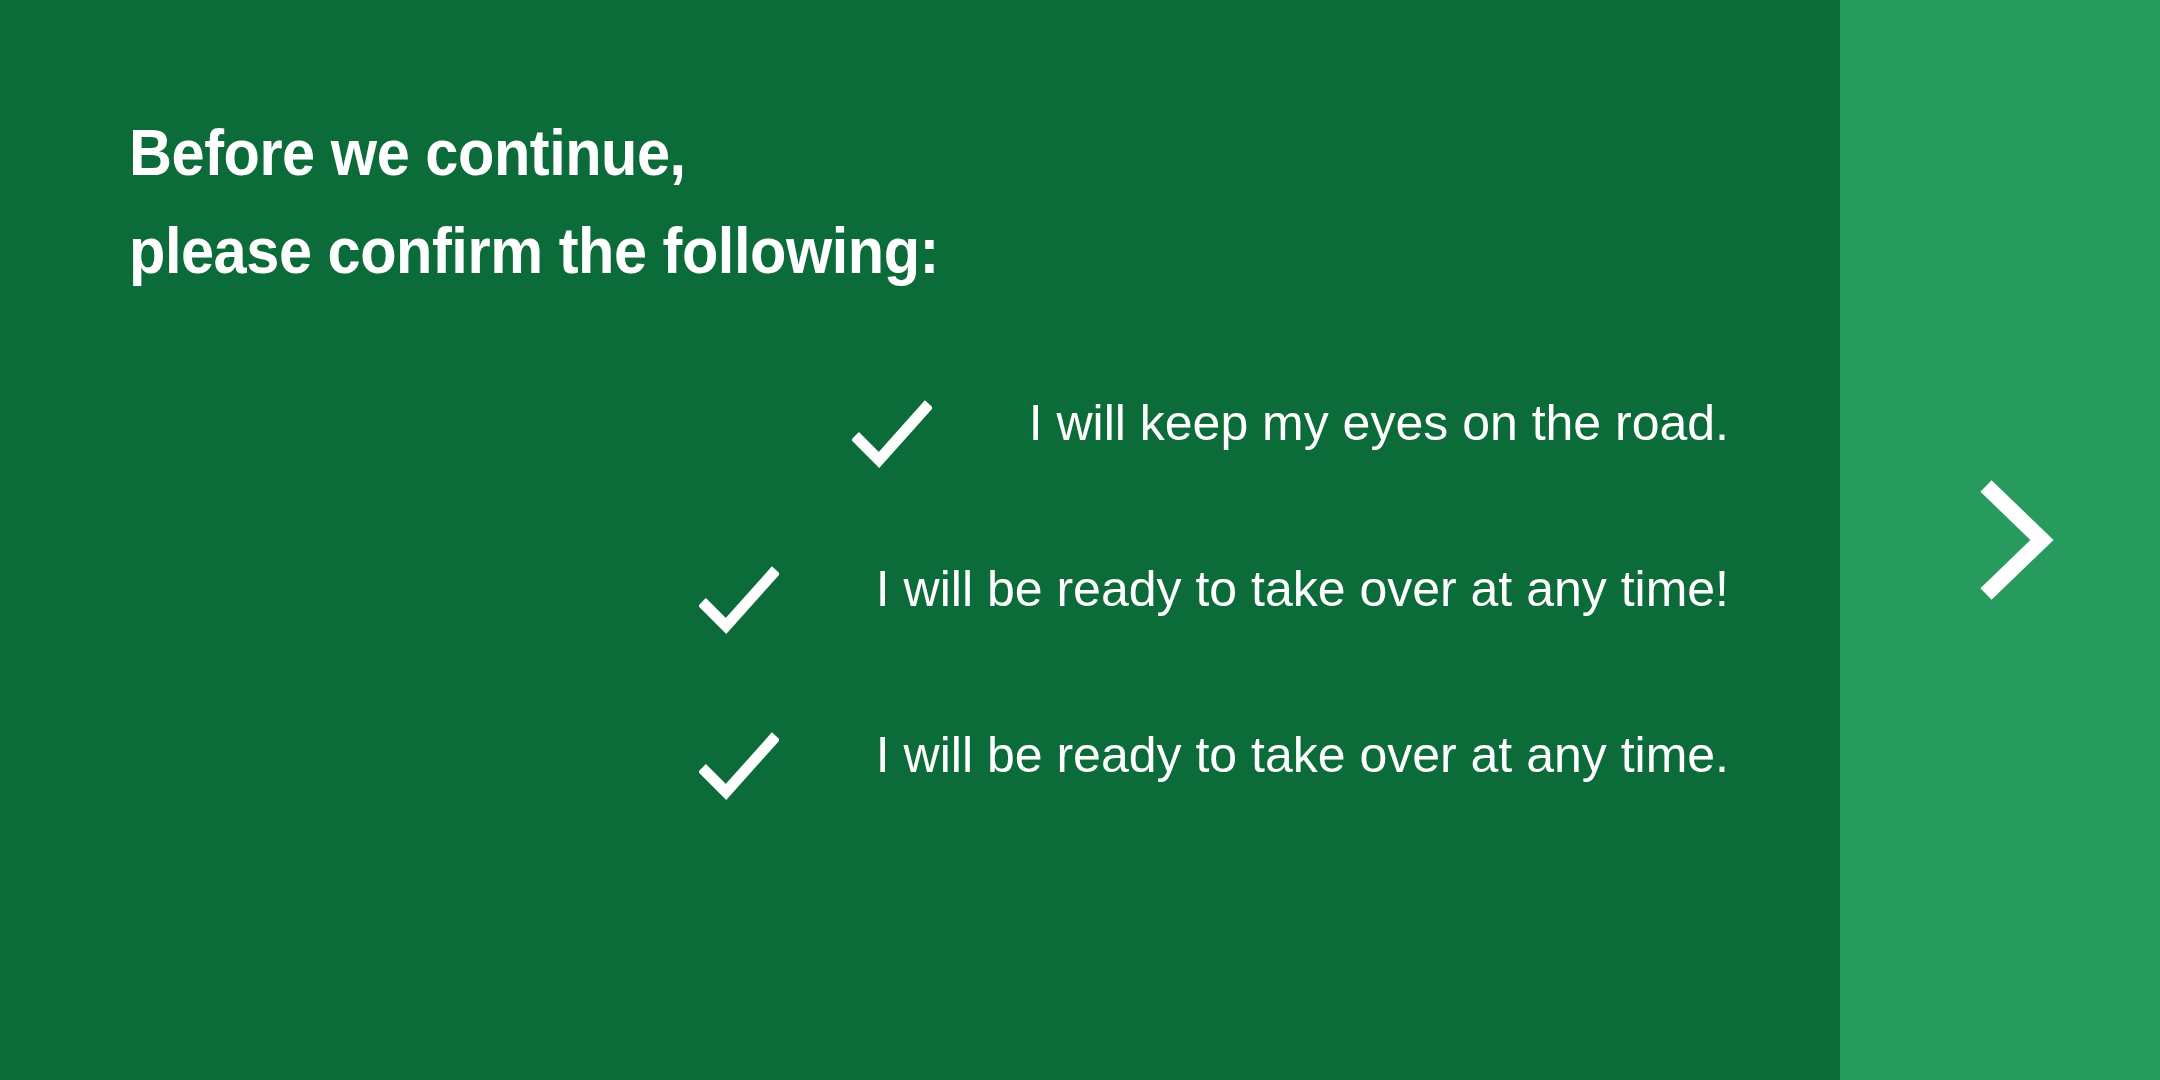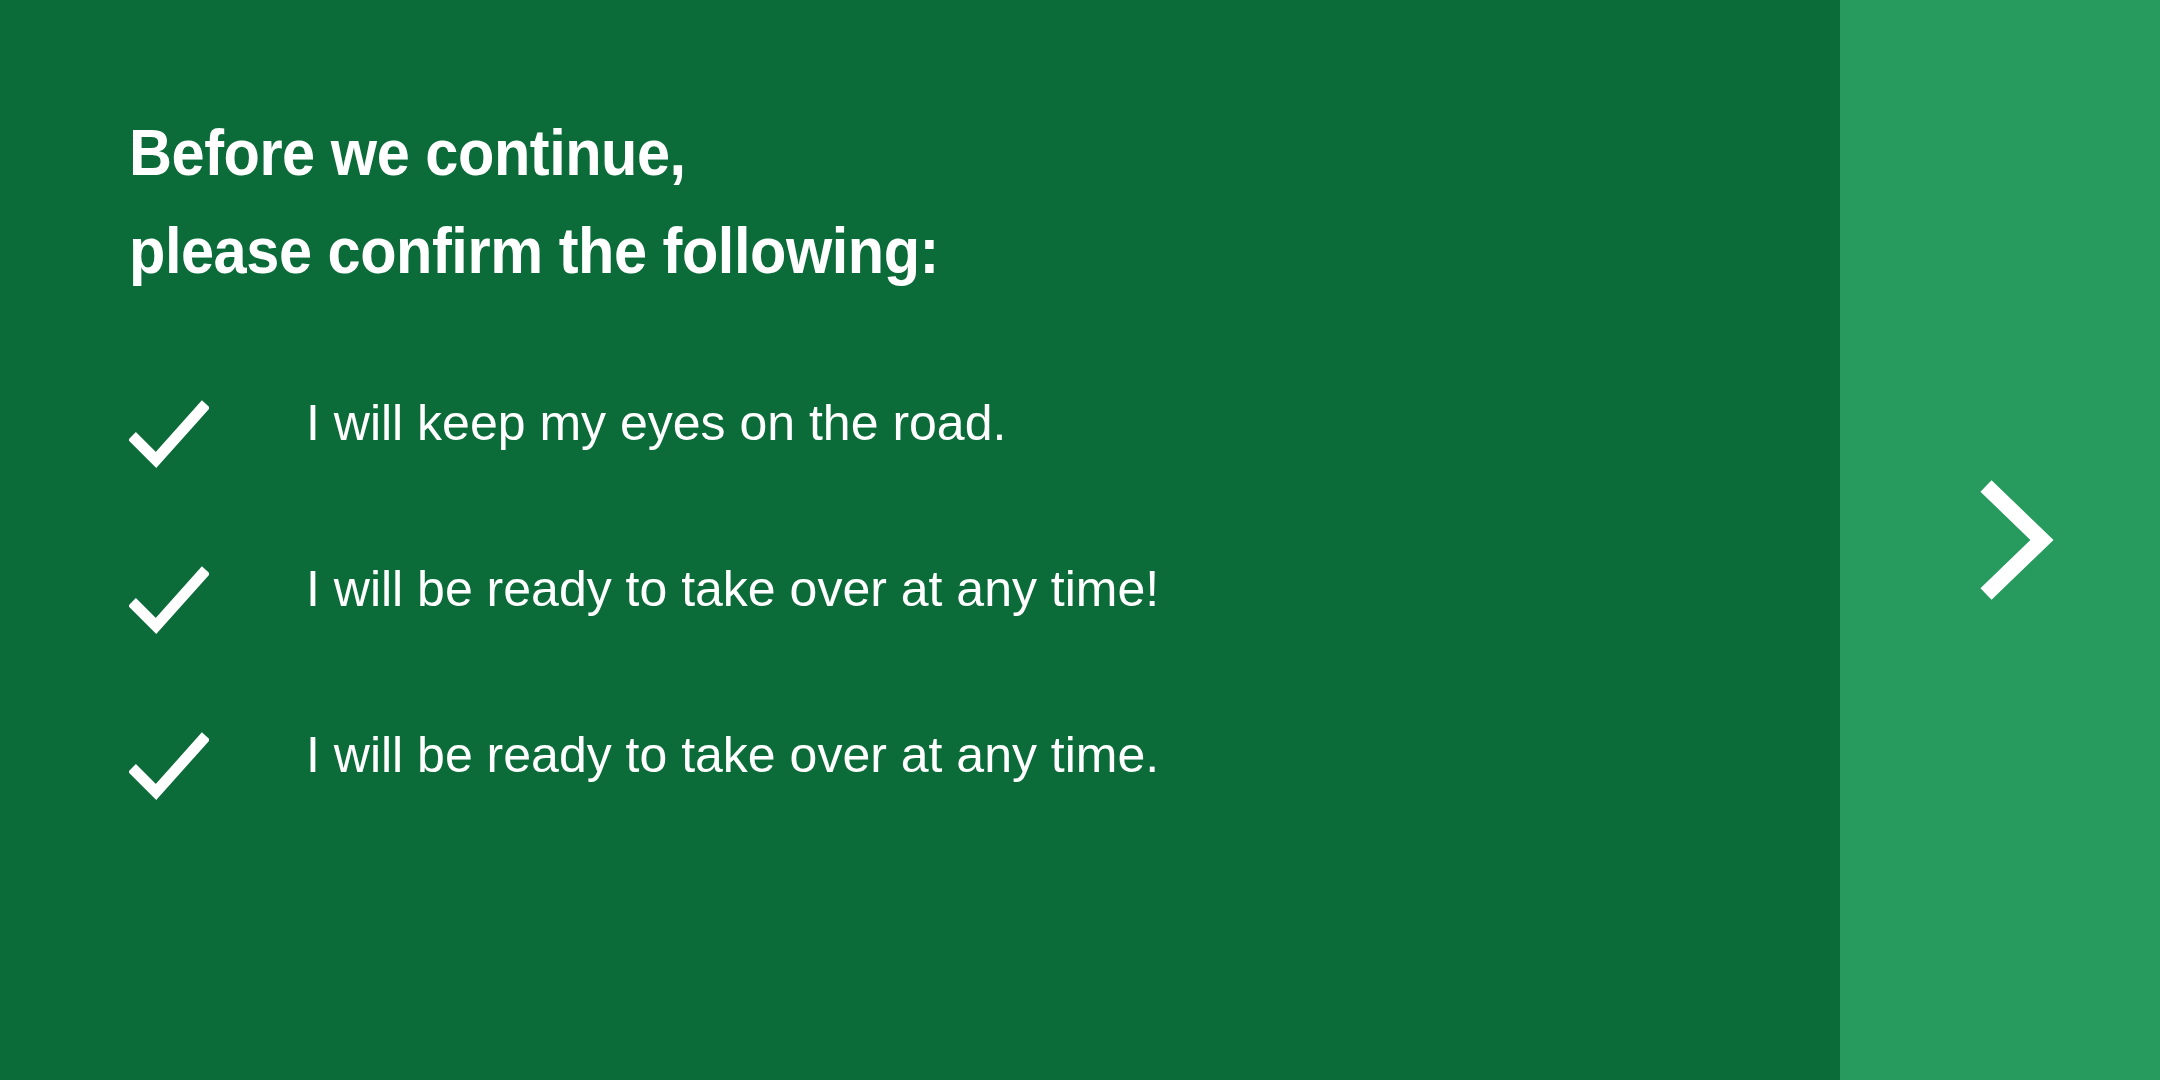--- a/index.html
+++ b/index.html
@@ -55,20 +55,21 @@
     left: 113px;
     top: 392px;
     width: 1600px;
   }
 
   .check-row {
     position: relative;
     height: 166px;
     display: flex;
     align-items: flex-start;
+    justify-content: flex-end;
   }
 
   .check-icon {
     position: relative;
     flex: 0 0 auto;
     width: 80px;
     height: 72px;
     margin-top: 6px;
   }
   .check-icon svg {

